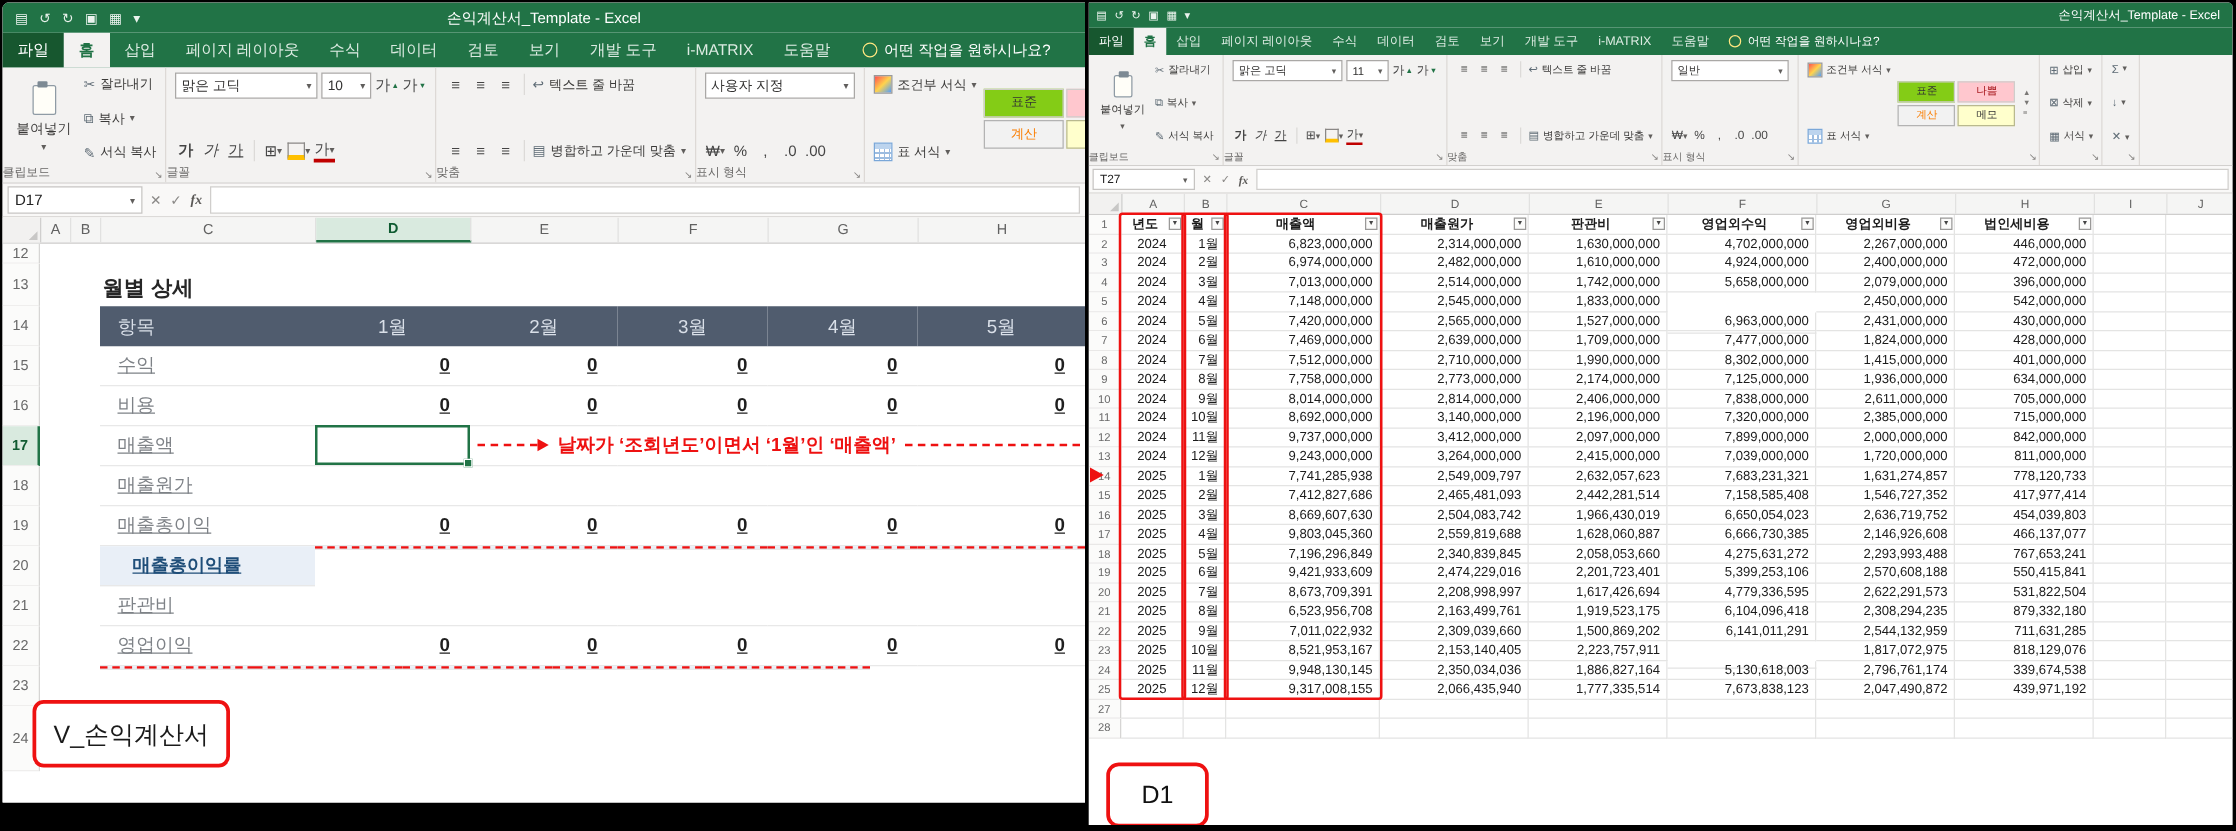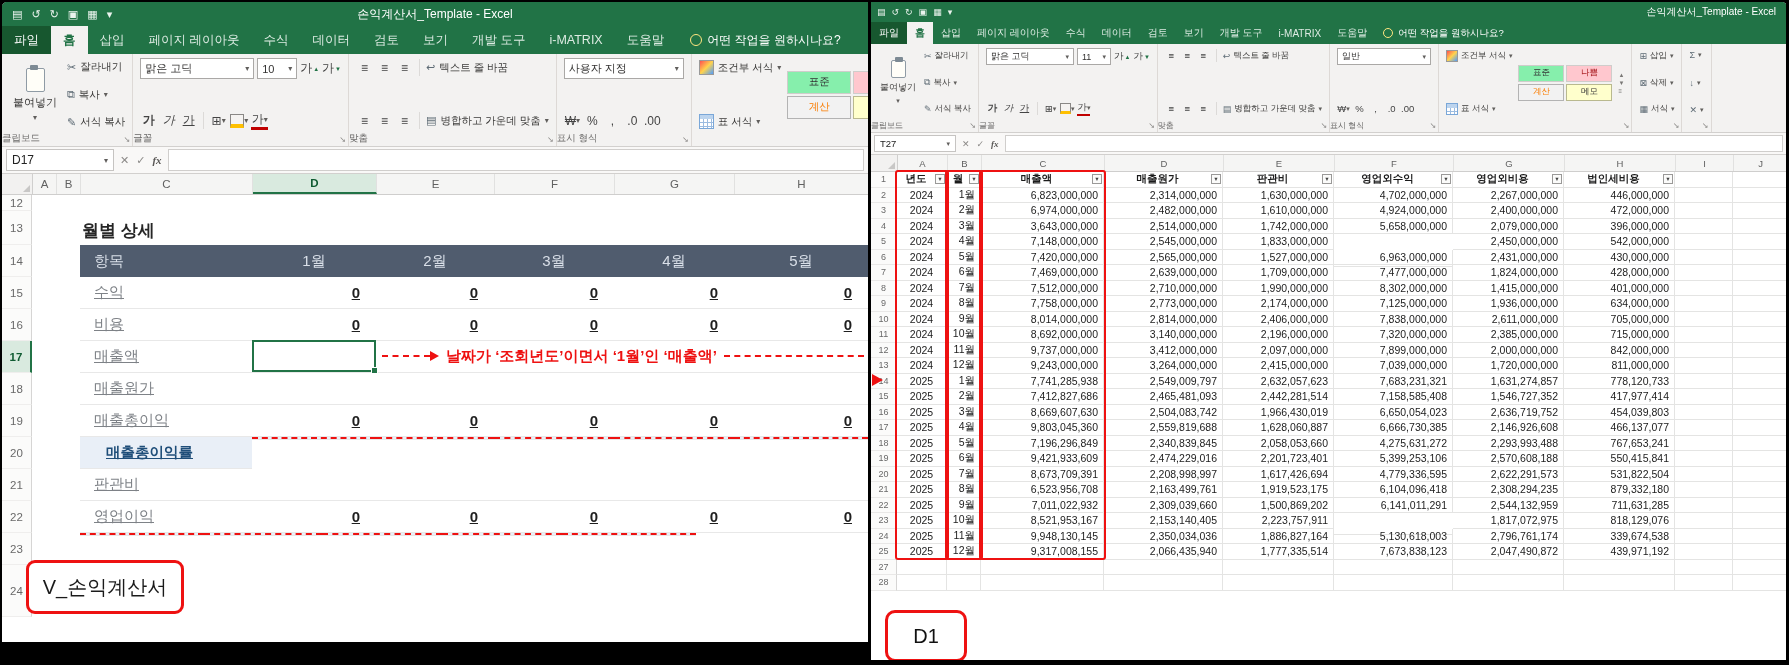--- a/index.html
+++ b/index.html
@@ -74,21 +74,21 @@
 .tbn.ku{text-decoration:underline;}
 .tbn.kc{border-bottom:3px solid #c00000;}
 #lw .tbn.kc{height:16px;}
 #rw .tbn.kc{height:12px;border-bottom-width:2px;}
 .bucket{width:12px;height:9px;border:1px solid #8a8886;border-bottom:4px solid #ffc000;background:#f5f3f1;}
 #rw .bucket{width:9px;height:7px;border-bottom-width:3px;}
 .vsep{width:1px;align-self:stretch;background:#dcdad8;margin:1px 3px;flex:none;}
 .gallery{display:grid;gap:2px;align-content:center;}
 #lw .gallery{grid-template-columns:repeat(2,64px);}
 #rw .gallery{grid-template-columns:repeat(2,46px);}
-.gcell{display:flex;align-items:center;justify-content:center;border:1px solid #cfcdcb;background:#86efac;color:#333;}
+.gcell{display:flex;align-items:center;justify-content:center;border:1px solid #cfcdcb;background:#84cc16;color:#333;}
 #lw .gcell{height:21px;font-size:10.5px;}
 #rw .gcell{height:15px;font-size:8.5px;}
 .gcell.g1{background:var(--style-bad-bg,#ffc7ce);color:var(--style-bad-text,#9c0006);}
 .gcell.g2{background:#f2f2f2;color:var(--style-calc-text,#fa7d00);border-color:#b3b3b3;}
 .gcell.g3{background:var(--style-memo-bg,#ffffcc);border-color:#b9b98f;}
 .gscroll{display:flex;flex-direction:column;justify-content:center;gap:2px;color:#7a7876;}
 #rw .gscroll{font-size:6px;}
 .cfi{width:13px;height:13px;background:linear-gradient(135deg,#ff5050,#ffd34d,#4f9dff);border:1px solid #999;flex:none;}
 .tfi{width:13px;height:13px;border:1px solid #7aa7d8;flex:none;background:
  linear-gradient(#bcd4ee 0 4px,rgba(0,0,0,0) 4px),
@@ -801,21 +801,21 @@
             <div class="rcell numc" style="width: 119px;">4,924,000,000</div>
             <div class="rcell numc" style="width: 111px;">2,400,000,000</div>
             <div class="rcell numc" style="width: 111px;">472,000,000</div>
             <div class="rcell" style="width: 58px;"></div>
             <div class="rcell" style="width: 54px;"></div>
           </div>
           <div class="rrow" style="height: 15.5px;">
             <div class="rrn">4</div>
             <div class="rcell yr" style="width: 50px;">2024</div>
             <div class="rcell mo" style="width: 34px;">3월</div>
-            <div class="rcell numc" style="width: 123px;">3,643,000,000</div>
+            <div class="rcell numc" style="width: 123px;">7,013,000,000</div>
             <div class="rcell numc" style="width: 119px;">2,514,000,000</div>
             <div class="rcell numc" style="width: 111px;">1,742,000,000</div>
             <div class="rcell numc" style="width: 119px;">5,658,000,000</div>
             <div class="rcell numc" style="width: 111px;">2,079,000,000</div>
             <div class="rcell numc" style="width: 111px;">396,000,000</div>
             <div class="rcell" style="width: 58px;"></div>
             <div class="rcell" style="width: 54px;"></div>
           </div>
           <div class="rrow" style="height: 15.5px;">
             <div class="rrn">5</div>

